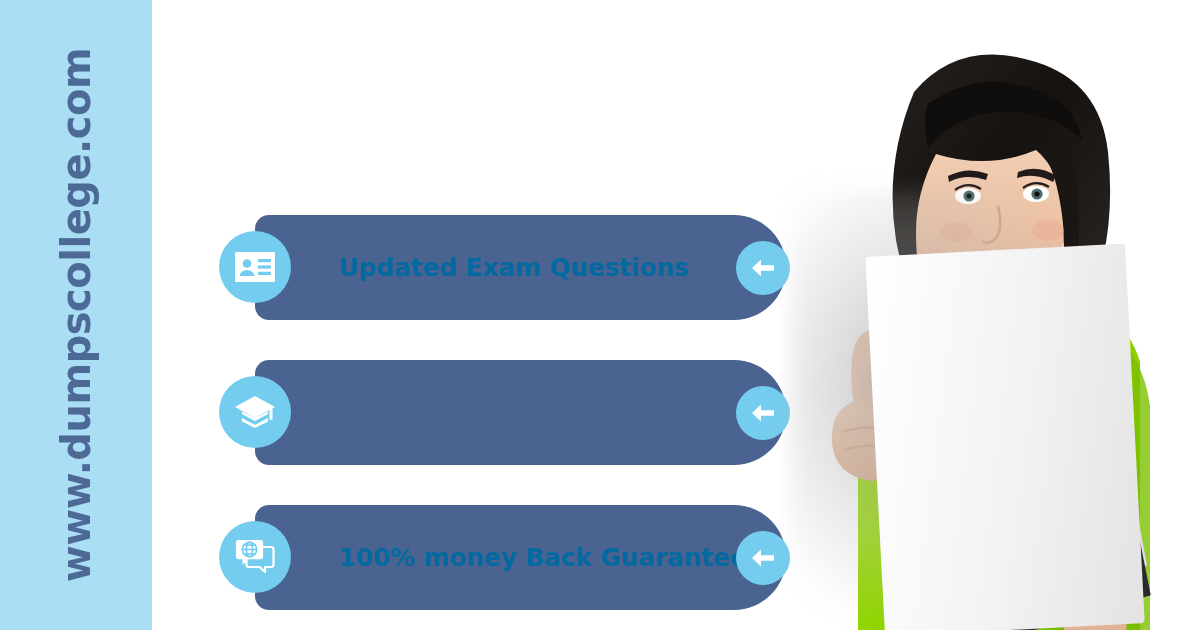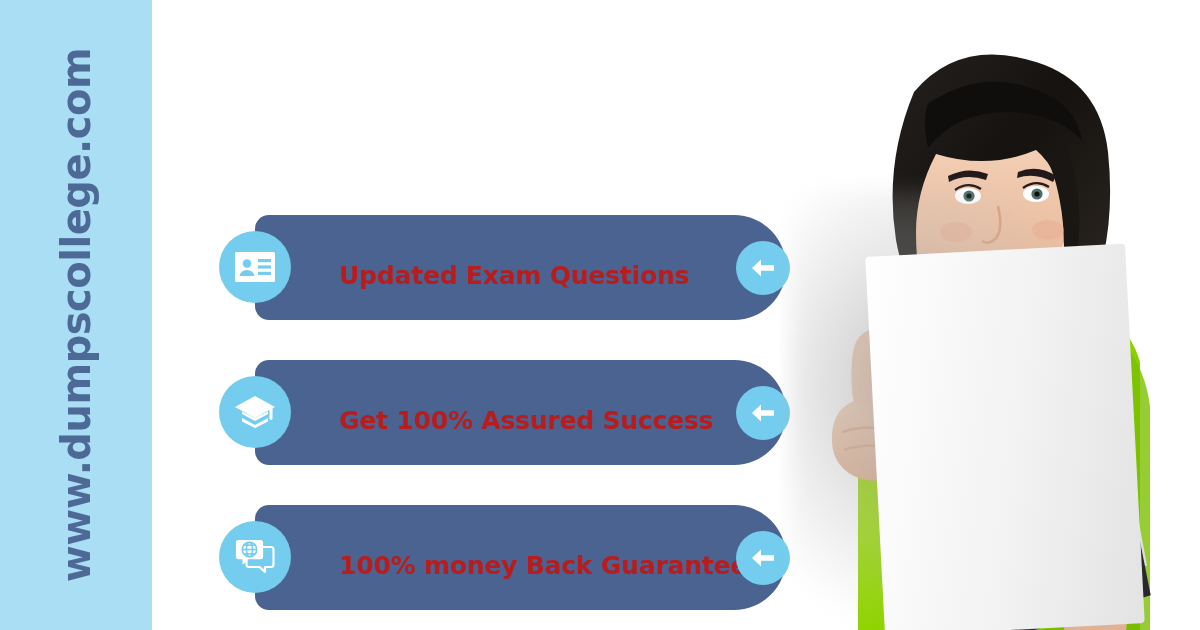--- a/index.html
+++ b/index.html
@@ -60,26 +60,26 @@
 
   .pill-bar {
     position:absolute;
     left:36px; top:0;
     width:531px; height:105px;
     background:#4a6390;
     border-radius:14px 52px 52px 14px;
   }
   .pill-label {
     position:absolute;
-    left:120px; top:8px;
+    left:120px; top:0;
     height:105px;
     display:flex; align-items:center;
     font-size:25px;
     font-weight:600;
-    color:#b91c1c;
+    color:#0369a1;
     letter-spacing:-0.2px;
     font-family:"DejaVu Sans", sans-serif;
     white-space:nowrap;
   }
   .icon-circle {
     position:absolute;
     left:0; top:16px;
     width:72px; height:72px;
     border-radius:50%;
     background:#74cdee;
@@ -147,21 +147,20 @@
       </div>
       <div class="arrow-circle">
         <svg width="28" height="24" viewBox="0 0 28 24">
           <path d="M3 12 L12 3.5 L12 9.3 L25 9.3 L25 14.7 L12 14.7 L12 20.5 Z" fill="#ffffff"></path>
         </svg>
       </div>
     </div>
 
     <div class="pill-row">
       <div class="pill-bar"></div>
-      <div class="pill-label">Get 100% Assured Success</div>
       <div class="icon-circle">
         <svg width="42" height="36" viewBox="0 0 42 36">
           <path d="M21 2 L41 13 L21 24 L1 13 Z" fill="#ffffff"></path>
           <path d="M8 17.5 L8 27.5 L21 34 L34 27.5 L34 17.5 L21 24 Z" fill="#ffffff"></path>
           <path d="M8 20 L21 27 L34 20 L34 24 L21 31 L8 24 Z" fill="#74cdee"></path>
           <rect x="35.5" y="13" width="3" height="13" rx="1.4" fill="#ffffff"></rect>
         </svg>
       </div>
       <div class="arrow-circle">
         <svg width="28" height="24" viewBox="0 0 28 24">

